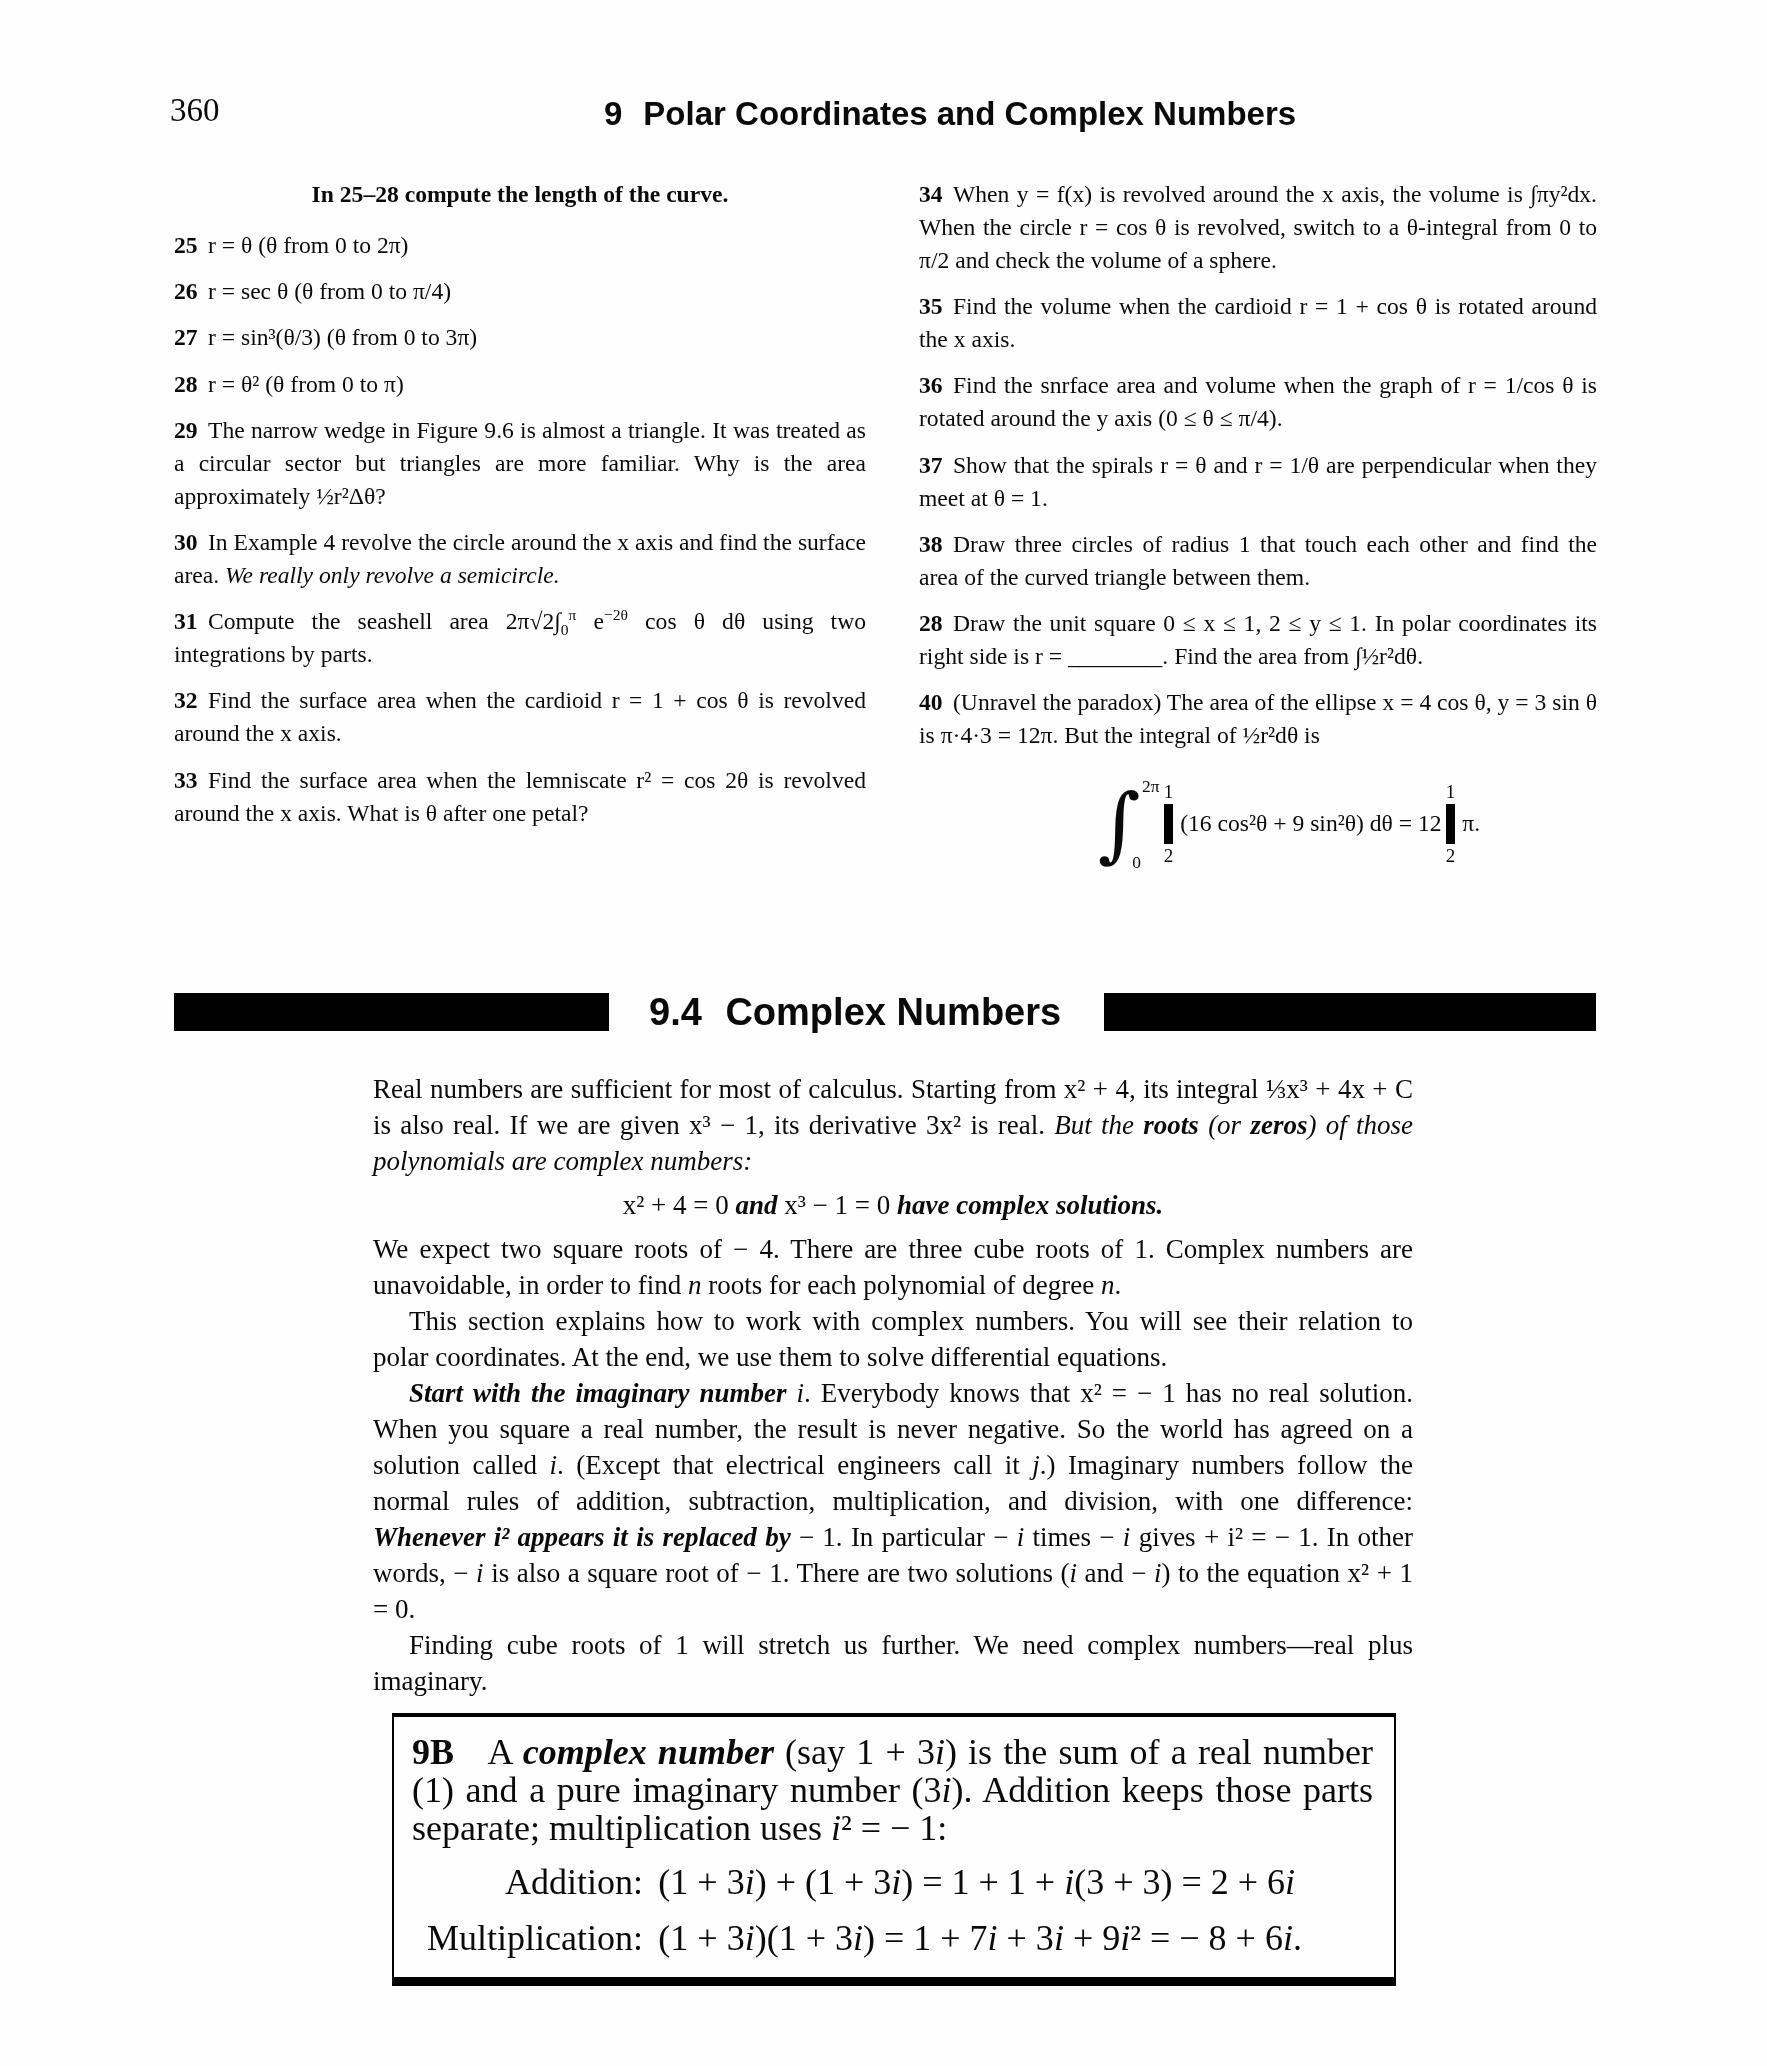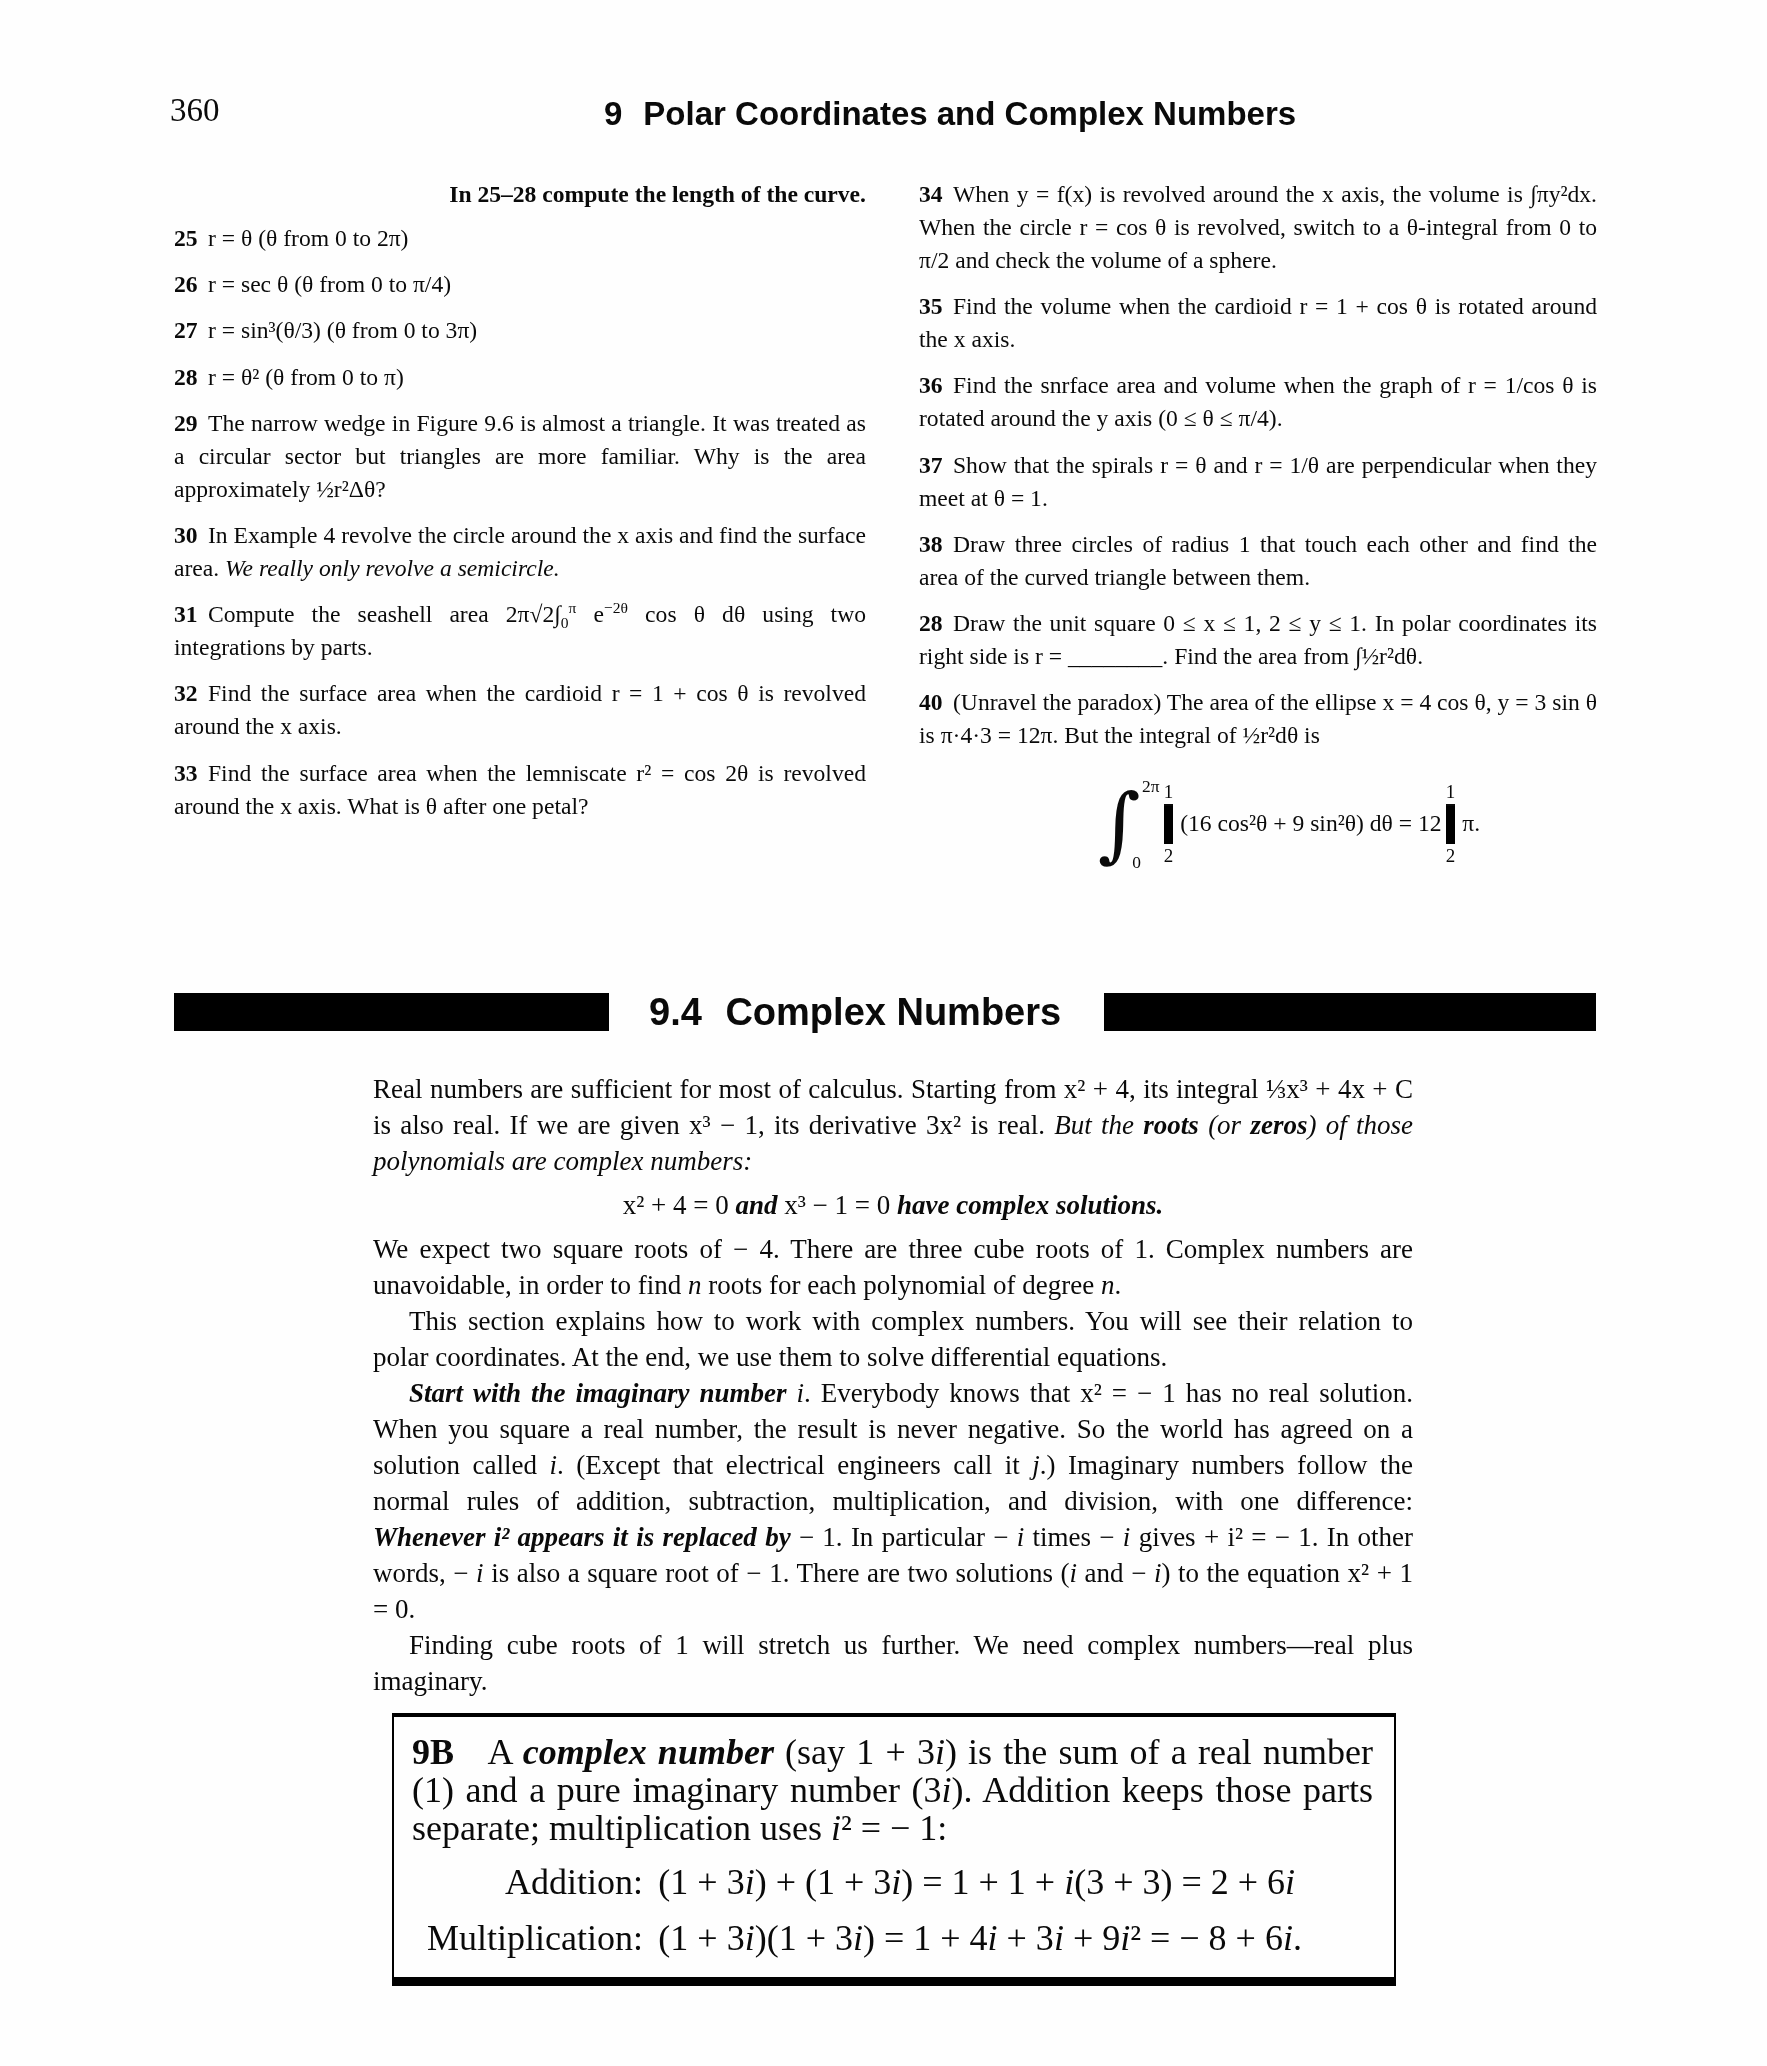--- a/index.html
+++ b/index.html
@@ -23,21 +23,21 @@
   .chapter .chnum{margin-right:21px;}
   
   .problems{
     display:grid;grid-template-columns:692px 678px;column-gap:53px;
     margin:43px 0 0 174px;
     font-size:23.6px;line-height:33px;
   }
   .prob{margin:0 0 13.2px 0;text-align:justify;}
   .prob:last-child{margin-bottom:0;}
   .prob .num{font-weight:bold;margin-right:10.4px;}
-  .intro{font-weight:bold;margin-bottom:11px;text-align:right;}
+  .intro{font-weight:bold;margin-bottom:18px;text-align:center;}
   .s-b{font-weight:bold;}
   .s-i{font-style:italic;}
   .s-bi{font-weight:bold;font-style:italic;}
   .s-sup{vertical-align:super;font-size:66%;line-height:0;}
   .s-sub{vertical-align:sub;font-size:66%;line-height:0;}
   
   .eq40{
     display:flex;align-items:center;justify-content:center;
     margin:19.5px 28px 0 90px;height:104px;text-align:left;
   }
@@ -152,18 +152,18 @@
     <p class="ind"><span class="s-bi">Start with the imaginary number </span><span class="s-i">i</span><span>. Everybody knows that x² = − 1 has no real solution. When you square a real number, the result is never negative. So the world has agreed on a solution called </span><span class="s-i">i</span><span>. (Except that electrical engineers call it </span><span class="s-i">j</span><span>.) Imaginary numbers follow the normal rules of addition, subtraction, multiplication, and division, with one difference: </span><span class="s-bi">Whenever i² appears it is replaced by </span><span>− 1. In particular − </span><span class="s-i">i</span><span> times − </span><span class="s-i">i</span><span> gives + i² = − 1. In other words, − </span><span class="s-i">i</span><span> is also a square root of − 1. There are two solutions (</span><span class="s-i">i</span><span> and − </span><span class="s-i">i</span><span>) to the equation x² + 1 = 0.</span></p>
     <p class="ind"><span>Finding cube roots of 1 will stretch us further. We need complex numbers—real plus imaginary.</span></p>
   </div>
 
   <div class="defbox">
     <p class="boxpara"><span class="s-b">9B</span><span>&nbsp;&nbsp;&nbsp;</span><span><span>A </span><span class="s-bi">complex number</span><span> (say 1 + 3</span><span class="s-i">i</span><span>) is the sum of a real number (1) and a pure imaginary number (3</span><span class="s-i">i</span><span>). Addition keeps those parts separate; multiplication uses </span><span class="s-i">i</span><span>² = − 1:</span></span></p>
     <div class="boxeqs">
       <span class="lbl">Addition:</span>
       <span class="eq"><span>(1 + 3</span><span class="s-i">i</span><span>) + (1 + 3</span><span class="s-i">i</span><span>) = 1 + 1 + </span><span class="s-i">i</span><span>(3 + 3) = 2 + 6</span><span class="s-i">i</span></span>
       <span class="lbl">Multiplication:</span>
-      <span class="eq"><span>(1 + 3</span><span class="s-i">i</span><span>)(1 + 3</span><span class="s-i">i</span><span>) = 1 + 4</span><span class="s-i">i</span><span> + 3</span><span class="s-i">i</span><span> + 9</span><span class="s-i">i</span><span>² = − 8 + 6</span><span class="s-i">i</span><span>.</span></span>
+      <span class="eq"><span>(1 + 3</span><span class="s-i">i</span><span>)(1 + 3</span><span class="s-i">i</span><span>) = 1 + 7</span><span class="s-i">i</span><span> + 3</span><span class="s-i">i</span><span> + 9</span><span class="s-i">i</span><span>² = − 8 + 6</span><span class="s-i">i</span><span>.</span></span>
     </div>
   </div>
 
 </div>
 
 
 </body></html>

